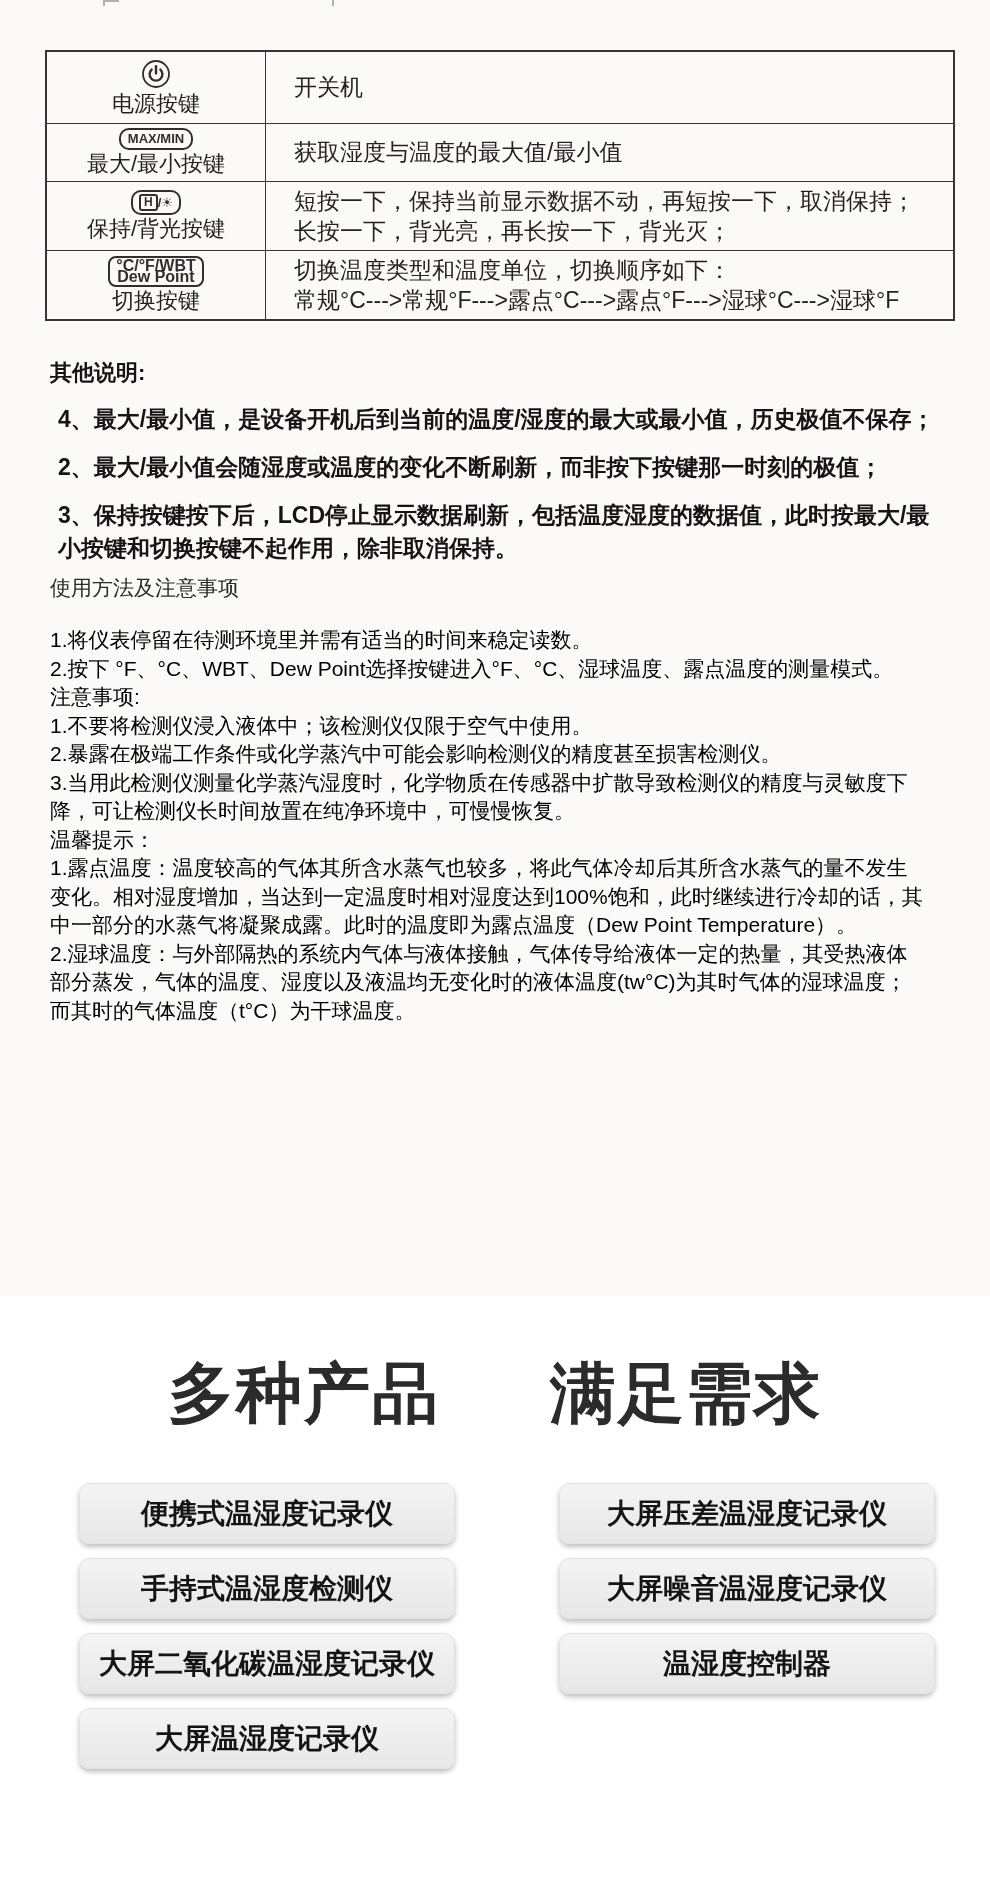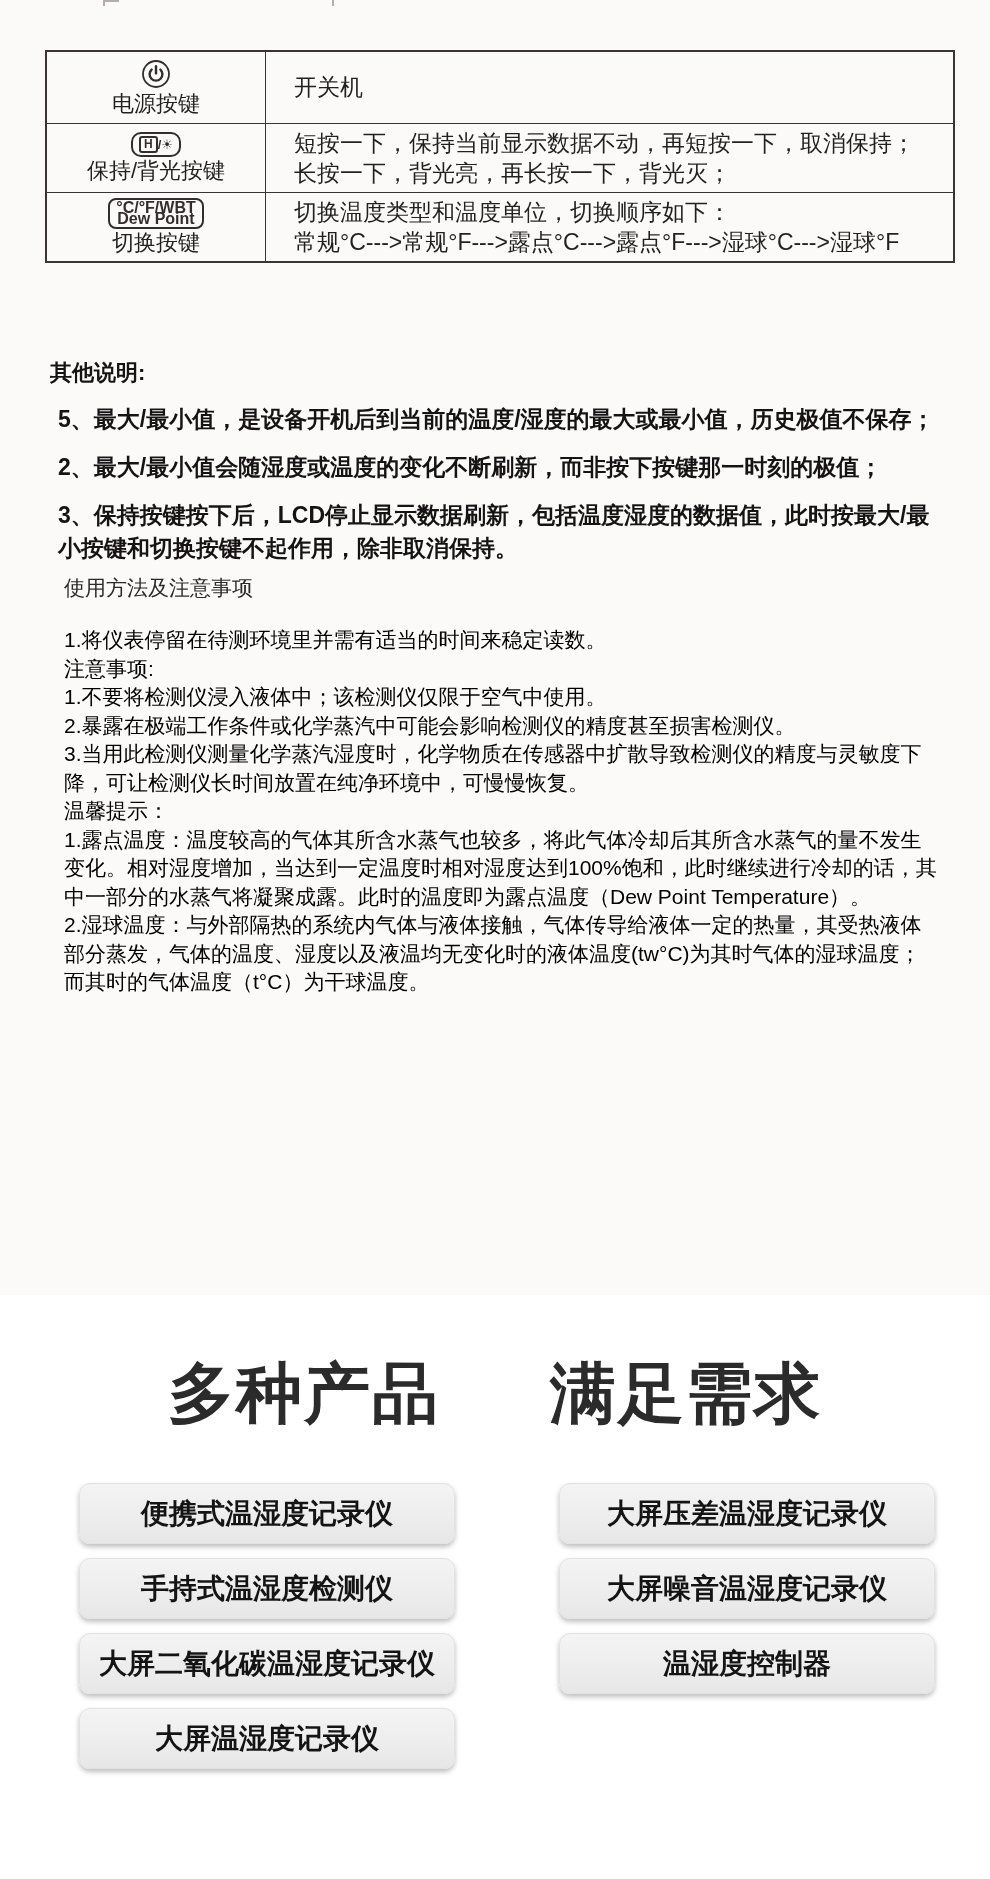--- a/index.html
+++ b/index.html
@@ -47,21 +47,21 @@
 
   
   .other-notes{position:absolute;left:50px;top:358px;width:892px;}
   .notes-title{font-size:22px;font-weight:700;color:#171314;}
   .note-item{
     font-size:23px;font-weight:700;color:#171314;
     margin:15px 0 0 8px;line-height:33px;
   }
 
   
-  .usage{position:absolute;left:64px;top:574px;width:874px;}
+  .usage{position:absolute;left:50px;top:574px;width:874px;}
   .usage-title{font-size:21px;color:#2a2a2a;margin:0 0 24px 0;}
   .usage-line{font-size:21px;line-height:28.5px;color:#000000;margin:0;}
 
   
   .products-section{width:990px;height:584px;background:#ffffff;}
   .products-heading{
     display:flex;justify-content:center;gap:110px;margin:0;
     padding-top:56px;font-size:66px;font-weight:900;color:#2b2b2b;
     letter-spacing:2px;line-height:84px;
   }
@@ -99,20 +99,31 @@
             <path d="M16 8.2 V15.4" fill="none" stroke="#332d2e" stroke-width="2.4" stroke-linecap="round"></path>
           </svg>
         </div>
         <div class="key-name">电源按键</div>
       </td>
       <td class="cell-desc">
         <div class="desc-line">开关机</div>
       </td>
     </tr>
 
+    <tr class="r1">
+      <td class="cell-key">
+        <div class="icon-wrap">
+          <span class="pill">MAX/MIN</span>
+        </div>
+        <div class="key-name">最大/最小按键</div>
+      </td>
+      <td class="cell-desc">
+        <div class="desc-line">获取湿度与温度的最大值/最小值</div>
+      </td>
+    </tr>
 
     <tr class="r2">
       <td class="cell-key">
         <div class="icon-wrap">
           <span class="pill hold-pill">
             <span class="key-cap">H</span><span class="slash">/</span><span class="bulb">☀</span>
           </span>
         </div>
         <div class="key-name">保持/背光按键</div>
       </td>
@@ -135,28 +146,29 @@
       <td class="cell-desc">
         <div class="desc-line">切换温度类型和温度单位，切换顺序如下：</div>
         <div class="desc-line">常规°C---&gt;常规°F---&gt;露点°C---&gt;露点°F---&gt;湿球°C---&gt;湿球°F</div>
       </td>
     </tr>
   </tbody>
     </table>
 
   <div class="other-notes">
     <div class="notes-title">其他说明:</div>
-    <p class="note-item">5、最大/最小值，是设备开机后到当前的温度/湿度的最大或最小值，历史极值不保存；</p>
+    <p class="note-item">4、最大/最小值，是设备开机后到当前的温度/湿度的最大或最小值，历史极值不保存；</p>
     <p class="note-item">2、最大/最小值会随湿度或温度的变化不断刷新，而非按下按键那一时刻的极值；</p>
     <p class="note-item">3、保持按键按下后，LCD停止显示数据刷新，包括温度湿度的数据值，此时按最大/最小按键和切换按键不起作用，除非取消保持。</p>
   </div>
 
   <div class="usage">
     <p class="usage-title">使用方法及注意事项</p>
     <p class="usage-line">1.将仪表停留在待测环境里并需有适当的时间来稳定读数。</p>
+    <p class="usage-line">2.按下 °F、°C、WBT、Dew Point选择按键进入°F、°C、湿球温度、露点温度的测量模式。</p>
     <p class="usage-line">注意事项:</p>
     <p class="usage-line">1.不要将检测仪浸入液体中；该检测仪仅限于空气中使用。</p>
     <p class="usage-line">2.暴露在极端工作条件或化学蒸汽中可能会影响检测仪的精度甚至损害检测仪。</p>
     <p class="usage-line">3.当用此检测仪测量化学蒸汽湿度时，化学物质在传感器中扩散导致检测仪的精度与灵敏度下降，可让检测仪长时间放置在纯净环境中，可慢慢恢复。</p>
     <p class="usage-line">温馨提示：</p>
     <p class="usage-line">1.露点温度：温度较高的气体其所含水蒸气也较多，将此气体冷却后其所含水蒸气的量不发生变化。相对湿度增加，当达到一定温度时相对湿度达到100%饱和，此时继续进行冷却的话，其中一部分的水蒸气将凝聚成露。此时的温度即为露点温度（Dew Point Temperature）。</p>
     <p class="usage-line">2.湿球温度：与外部隔热的系统内气体与液体接触，气体传导给液体一定的热量，其受热液体部分蒸发，气体的温度、湿度以及液温均无变化时的液体温度(tw°C)为其时气体的湿球温度；而其时的气体温度（t°C）为干球温度。</p>
   </div>
 </div>
 

